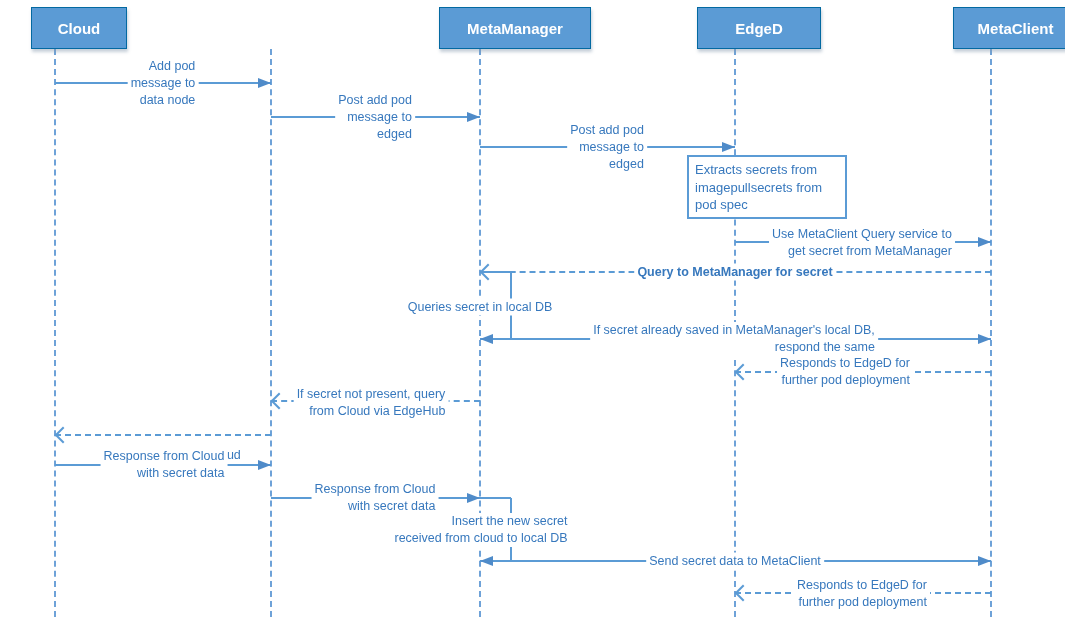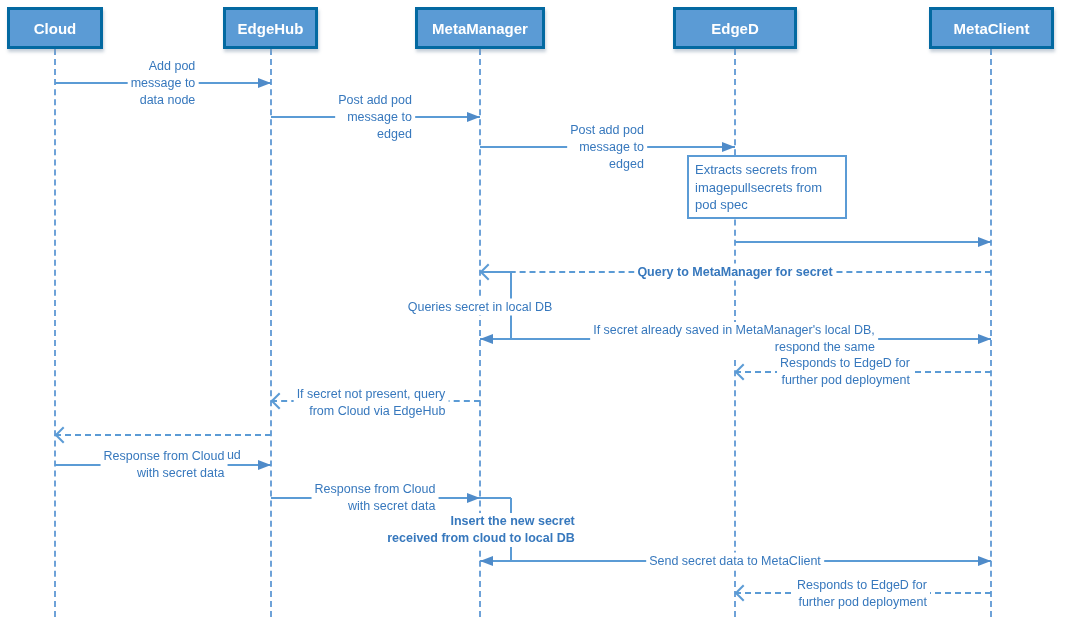--- a/index.html
+++ b/index.html
@@ -3,23 +3,24 @@
 <meta charset="utf-8">
 <style>
   html,body{margin:0;padding:0;background:#ffffff;}
   #canvas{
     position:relative;width:1065px;height:619px;background:#ffffff;overflow:hidden;
     font-family:"Liberation Sans",sans-serif;
   }
   .actor{
     position:absolute;top:7px;height:42px;display:flex;align-items:center;justify-content:center;
     color:#fff;font-weight:bold;font-size:15px;
-    border:3px solid #0369a1;box-sizing:border-box;
+    border:1px solid #0369a1;box-sizing:border-box;
     box-shadow:1px 3px 3px rgba(130,150,170,0.45);
     z-index:5;
+    margin-left:24px;
   }
   .lifeline{position:absolute;width:0;border-left:2px dashed #6ea2d8;z-index:1;}
   .msg-line{position:absolute;height:0;z-index:2;}
   .msg-line.solid{border-top:2px solid #5b9bd5;}
   .msg-line.dashed{border-top:2px dashed #5b9bd5;}
   .vstub{position:absolute;width:0;border-left:2px solid #5b9bd5;z-index:2;}
   .hstub{position:absolute;height:0;border-top:2px solid #5b9bd5;z-index:2;}
   .head-filled{position:absolute;width:0;height:0;z-index:3;
     border-top:5px solid transparent;border-bottom:5px solid transparent;}
   .head-filled.right{border-left:13px solid #4f8bc9;}
@@ -40,25 +41,22 @@
 </style>
 </head>
 <body>
 
 <div id="canvas">
     <div class="lifeline" style="left: 54px; top: 49px; height: 568px;"></div>
     <div class="actor" style="left: 7px; width: 96px; background: rgb(91, 155, 213);">
       <span>Cloud</span>
     </div>
     <div class="lifeline" style="left: 270px; top: 49px; height: 568px;"></div>
-    <div class="actor" style="left: 223px; width: 95px; background: rgb(91, 155, 213);">
-      <span>EdgeHub</span>
-    </div>
     <div class="lifeline" style="left: 479px; top: 49px; height: 568px;"></div>
-    <div class="actor" style="left: 415px; width: 130px; background: rgb(91, 155, 213);">
+    <div class="actor" style="left: 415px; width: 152px; background: rgb(91, 155, 213);">
       <span>MetaManager</span>
     </div>
     <div class="lifeline" style="left: 734px; top: 49px; height: 568px;"></div>
     <div class="actor" style="left: 673px; width: 124px; background: rgb(91, 155, 213);">
       <span>EdgeD</span>
     </div>
     <div class="lifeline" style="left: 990px; top: 49px; height: 568px;"></div>
     <div class="actor" style="left: 929px; width: 125px; background: rgb(91, 155, 213);">
       <span>MetaClient</span>
     </div>
@@ -78,20 +76,24 @@
     </div>
     <div class="msg-line solid" style="left: 480px; top: 146px; width: 255px;"></div>
     <div class="head-filled right" style="left: 722px; top: 142px;"></div>
     <div class="msg-label" style="left: 607px; top: 147px;">
       <div>Post add pod</div>
       <div>message to</div>
       <div>edged</div>
     </div>
     <div class="msg-line solid" style="left: 735px; top: 241px; width: 256px;"></div>
     <div class="head-filled right" style="left: 978px; top: 237px;"></div>
+    <div class="msg-label" style="left: 862px; top: 243px;">
+      <div>Use MetaClient Query service to</div>
+      <div>get secret from MetaManager</div>
+    </div>
     <div class="msg-line dashed" style="left: 480px; top: 271px; width: 511px;"></div>
     <div class="head-open" style="left: 482px; top: 266px;"></div>
     <div class="msg-label" style="left: 735px; top: 272px; font-weight: bold;">
       <div>Query to MetaManager for secret</div>
     </div>
     <div class="hstub" style="left: 480px; top: 271px; width: 31px;"></div>
     <div class="vstub" style="left: 510px; top: 272px; height: 67px;"></div>
     <div class="msg-label" style="left: 480px; top: 307px;">
       <div>Queries secret in local DB</div>
     </div>
@@ -126,21 +128,21 @@
       <div>with secret data</div>
     </div>
     <div class="msg-line solid" style="left: 271px; top: 497px; width: 209px;"></div>
     <div class="head-filled right" style="left: 467px; top: 493px;"></div>
     <div class="msg-label" style="left: 375px; top: 498px;">
       <div>Response from Cloud</div>
       <div>with secret data</div>
     </div>
     <div class="hstub" style="left: 480px; top: 497px; width: 31px;"></div>
     <div class="vstub" style="left: 510px; top: 498px; height: 63px;"></div>
-    <div class="msg-label" style="left: 481px; top: 530px; font-weight: bold;">
+    <div class="msg-label" style="left: 481px; top: 530px;">
       <div>Insert the new secret</div>
       <div>received from cloud to local DB</div>
     </div>
     <div class="msg-line solid" style="left: 480px; top: 560px; width: 511px;"></div>
     <div class="head-filled right" style="left: 978px; top: 556px;"></div>
     <div class="head-filled left" style="left: 480px; top: 556px;"></div>
     <div class="msg-label" style="left: 735px; top: 561px;">
       <div>Send secret data to MetaClient</div>
     </div>
     <div class="msg-line dashed" style="left: 735px; top: 592px; width: 256px;"></div>

